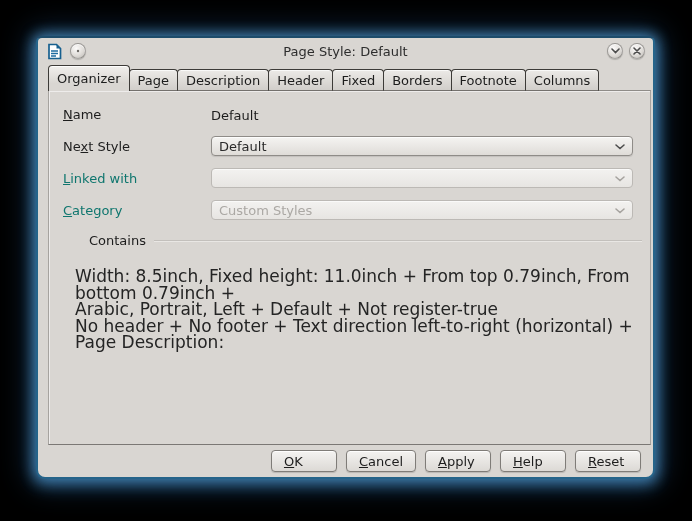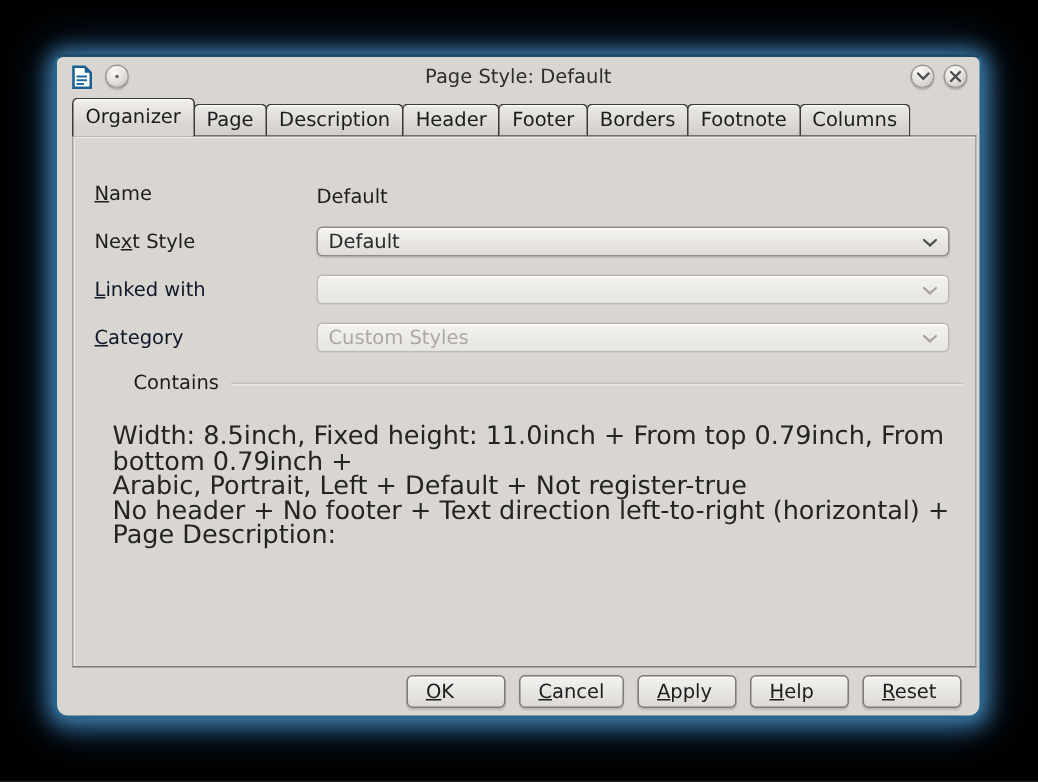--- a/index.html
+++ b/index.html
@@ -73,27 +73,27 @@
   }
   
   .panel {
     position: absolute; left: 10px; top: 52px;
     width: 603px; height: 355px;
     background: #d9d6d2;
     border: 1px solid;
     border-color: #8f8c88 #a6a39f #7b7875 #a6a39f;
     box-shadow: inset 1px 1px 0 rgba(255,255,255,.55);
   }
-  .rows { padding-top: 22px; }
+  .rows { padding-top: 7px; }
   .row {
     height: 32px; display: flex; align-items: center;
     padding-left: 14px;
   }
   .row .label { width: 148px; font-size: 13px; color: #1d1d1d; }
-  .row.disabled .label { color: #0f172a; }
+  .row.disabled .label { color: #0f766e; }
   .row .field-slot { width: 422px; }
   .static-value { font-size: 13px; color: #1d1d1d; }
   .dropdown {
     position: relative;
     width: 422px; height: 20px;
     border: 1px solid #8f8c88;
     border-radius: 4px;
     background: linear-gradient(#f5f4f2, #dfdcd8);
     box-shadow: inset 0 1px 0 rgba(255,255,255,.8), 0 1px 1px rgba(0,0,0,.10);
     display: flex; align-items: center;
@@ -179,21 +179,21 @@
       <div class="tab">
           <span>Page</span>
         </div>
       <div class="tab">
           <span>Description</span>
         </div>
       <div class="tab">
           <span>Header</span>
         </div>
       <div class="tab">
-          <span>Footer</span>
+          <span>Fixed</span>
         </div>
       <div class="tab">
           <span>Borders</span>
         </div>
       <div class="tab">
           <span>Footnote</span>
         </div>
       <div class="tab">
           <span>Columns</span>
         </div>

